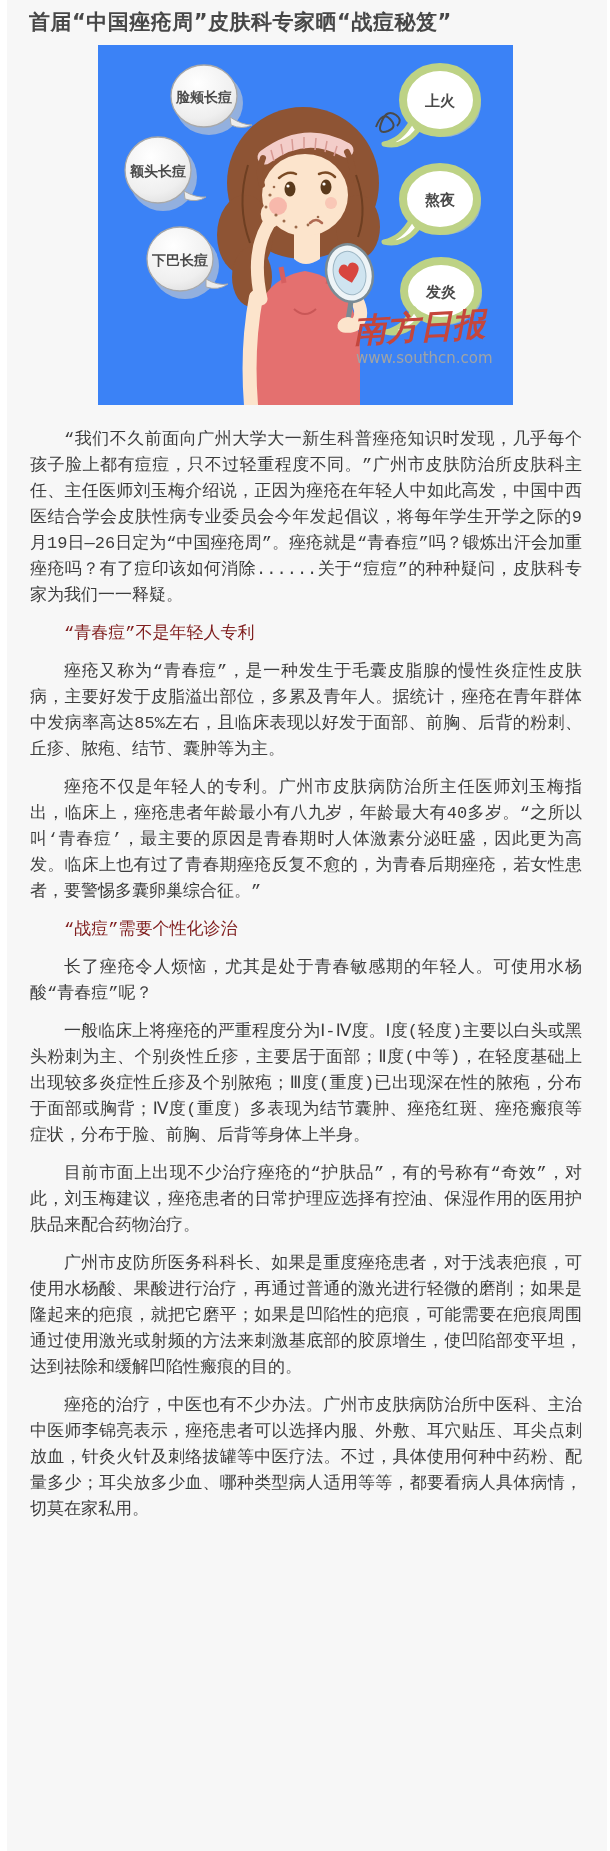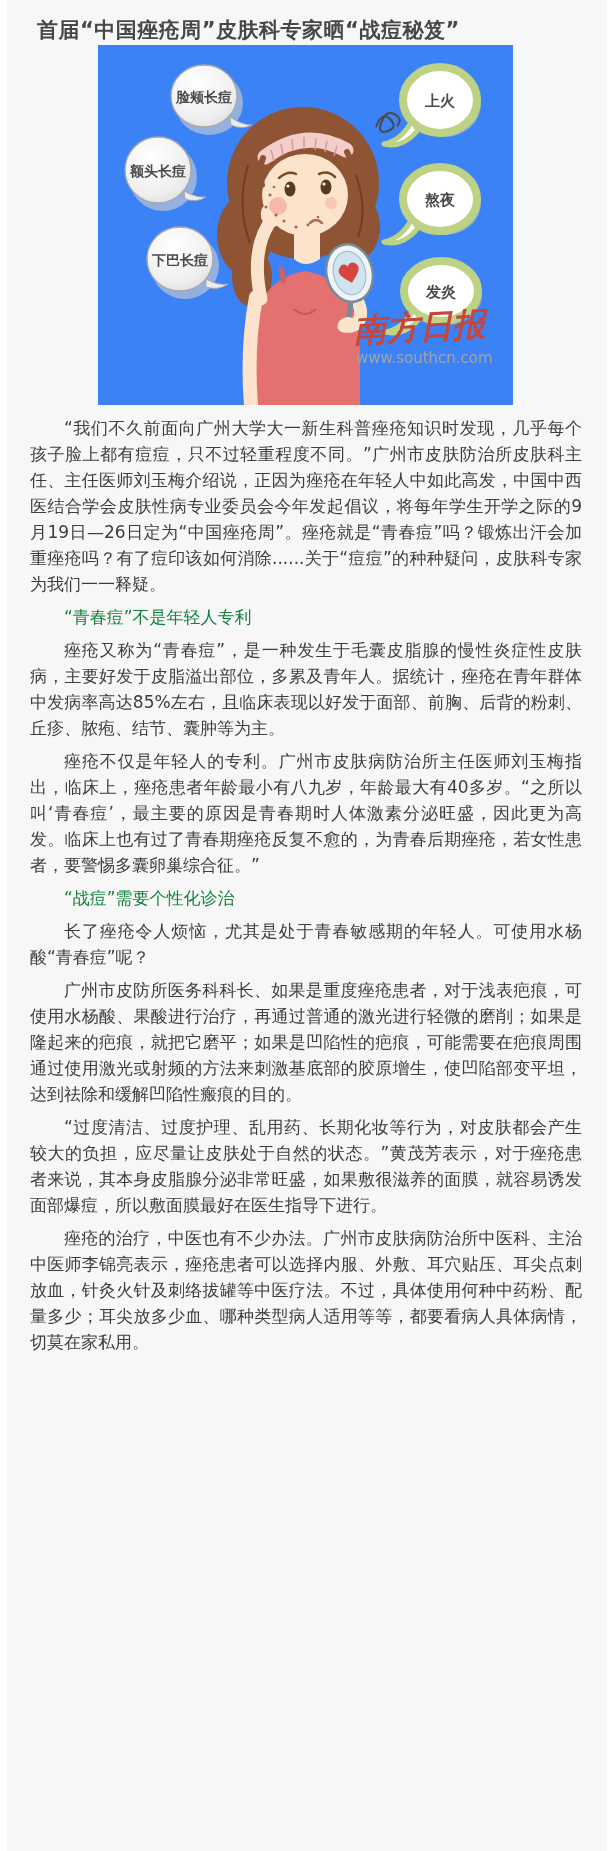--- a/index.html
+++ b/index.html
@@ -1,26 +1,26 @@
 <!DOCTYPE html>
 <html><head>
 <meta charset="utf-8">
 <style>
   html,body{margin:0;padding:0;background:#ffffff;}
   body{width:610px;height:1851px;position:relative;overflow:hidden;
        font-family:"DejaVu Sans","Liberation Sans",sans-serif;}
   .panel{position:absolute;left:7px;top:0;width:600px;height:1851px;background:#f7f7f7;}
-  .page-title{position:absolute;left:29px;top:8px;width:560px;margin:8px;
+  .page-title{position:absolute;left:29px;top:8px;width:560px;margin:0;
       font-size:21px;font-weight:bold;color:#474747;letter-spacing:0.5px;}
   .figure{position:absolute;left:98px;top:45px;width:415px;height:360px;background:#3b82f6;}
   .figure svg{display:block;}
   .article{position:absolute;left:30px;top:415px;width:552px;color:#3d3d3d;}
-  .article p{margin:0 0 7px 0;font-size:17px;line-height:26px;
-      text-indent:2em;text-align:justify;}
-  .article p.subhead{font-weight:normal;color:#15803d;}
+  .article p{margin:12px 0 7px 0;font-size:17px;line-height:26px;
+      text-indent:2em;text-align:justify;font-family:Liberation Mono, monospace;}
+  .article p.subhead{font-weight:normal;color:#7f1d1d;}
   .bubble-label{font-weight:bold;fill:#4a4a4a;}
 </style>
 </head>
 <body>
 
 <div class="panel"></div>
 
 <h1 class="page-title">首届“中国痤疮周”皮肤科专家晒“战痘秘笈”</h1>
 
 <div class="figure">
@@ -134,16 +134,17 @@
   </svg>
 </div>
 
 <div class="article">
     <p class="para">“我们不久前面向广州大学大一新生科普痤疮知识时发现，几乎每个孩子脸上都有痘痘，只不过轻重程度不同。”广州市皮肤防治所皮肤科主任、主任医师刘玉梅介绍说，正因为痤疮在年轻人中如此高发，中国中西医结合学会皮肤性病专业委员会今年发起倡议，将每年学生开学之际的9月19日—26日定为“中国痤疮周”。痤疮就是“青春痘”吗？锻炼出汗会加重痤疮吗？有了痘印该如何消除......关于“痘痘”的种种疑问，皮肤科专家为我们一一释疑。</p>
     <p class="subhead">“青春痘”不是年轻人专利</p>
     <p class="para">痤疮又称为“青春痘”，是一种发生于毛囊皮脂腺的慢性炎症性皮肤病，主要好发于皮脂溢出部位，多累及青年人。据统计，痤疮在青年群体中发病率高达85%左右，且临床表现以好发于面部、前胸、后背的粉刺、丘疹、脓疱、结节、囊肿等为主。</p>
     <p class="para">痤疮不仅是年轻人的专利。广州市皮肤病防治所主任医师刘玉梅指出，临床上，痤疮患者年龄最小有八九岁，年龄最大有40多岁。“之所以叫‘青春痘’，最主要的原因是青春期时人体激素分泌旺盛，因此更为高发。临床上也有过了青春期痤疮反复不愈的，为青春后期痤疮，若女性患者，要警惕多囊卵巢综合征。”</p>
     <p class="subhead">“战痘”需要个性化诊治</p>
     <p class="para">长了痤疮令人烦恼，尤其是处于青春敏感期的年轻人。可使用水杨酸“青春痘”呢？</p>
+    <p class="para">一般临床上将痤疮的严重程度分为Ⅰ-Ⅳ度。Ⅰ度(轻度)主要以白头或黑头粉刺为主、个别炎性丘疹，主要居于面部；Ⅱ度(中等)，在轻度基础上出现较多炎症性丘疹及个别脓疱；Ⅲ度(重度)已出现深在性的脓疱，分布于面部或胸背；Ⅳ度(重度）多表现为结节囊肿、痤疮红斑、痤疮瘢痕等症状，分布于脸、前胸、后背等身体上半身。</p>
+    <p class="para">目前市面上出现不少治疗痤疮的“护肤品”，有的号称有“奇效”，对此，刘玉梅建议，痤疮患者的日常护理应选择有控油、保湿作用的医用护肤品来配合药物治疗。</p>
     <p class="para">广州市皮防所医务科科长、如果是重度痤疮患者，对于浅表疤痕，可使用水杨酸、果酸进行治疗，再通过普通的激光进行轻微的磨削；如果是隆起来的疤痕，就把它磨平；如果是凹陷性的疤痕，可能需要在疤痕周围通过使用激光或射频的方法来刺激基底部的胶原增生，使凹陷部变平坦，达到祛除和缓解凹陷性瘢痕的目的。</p>
-    <p class="para">“过度清洁、过度护理、乱用药、长期化妆等行为，对皮肤都会产生较大的负担，应尽量让皮肤处于自然的状态。”黄茂芳表示，对于痤疮患者来说，其本身皮脂腺分泌非常旺盛，如果敷很滋养的面膜，就容易诱发面部爆痘，所以敷面膜最好在医生指导下进行。</p>
     <p class="para">痤疮的治疗，中医也有不少办法。广州市皮肤病防治所中医科、主治中医师李锦亮表示，痤疮患者可以选择内服、外敷、耳穴贴压、耳尖点刺放血，针灸火针及刺络拔罐等中医疗法。不过，具体使用何种中药粉、配量多少；耳尖放多少血、哪种类型病人适用等等，都要看病人具体病情，切莫在家私用。</p>
   </div>
 
 </body></html>

